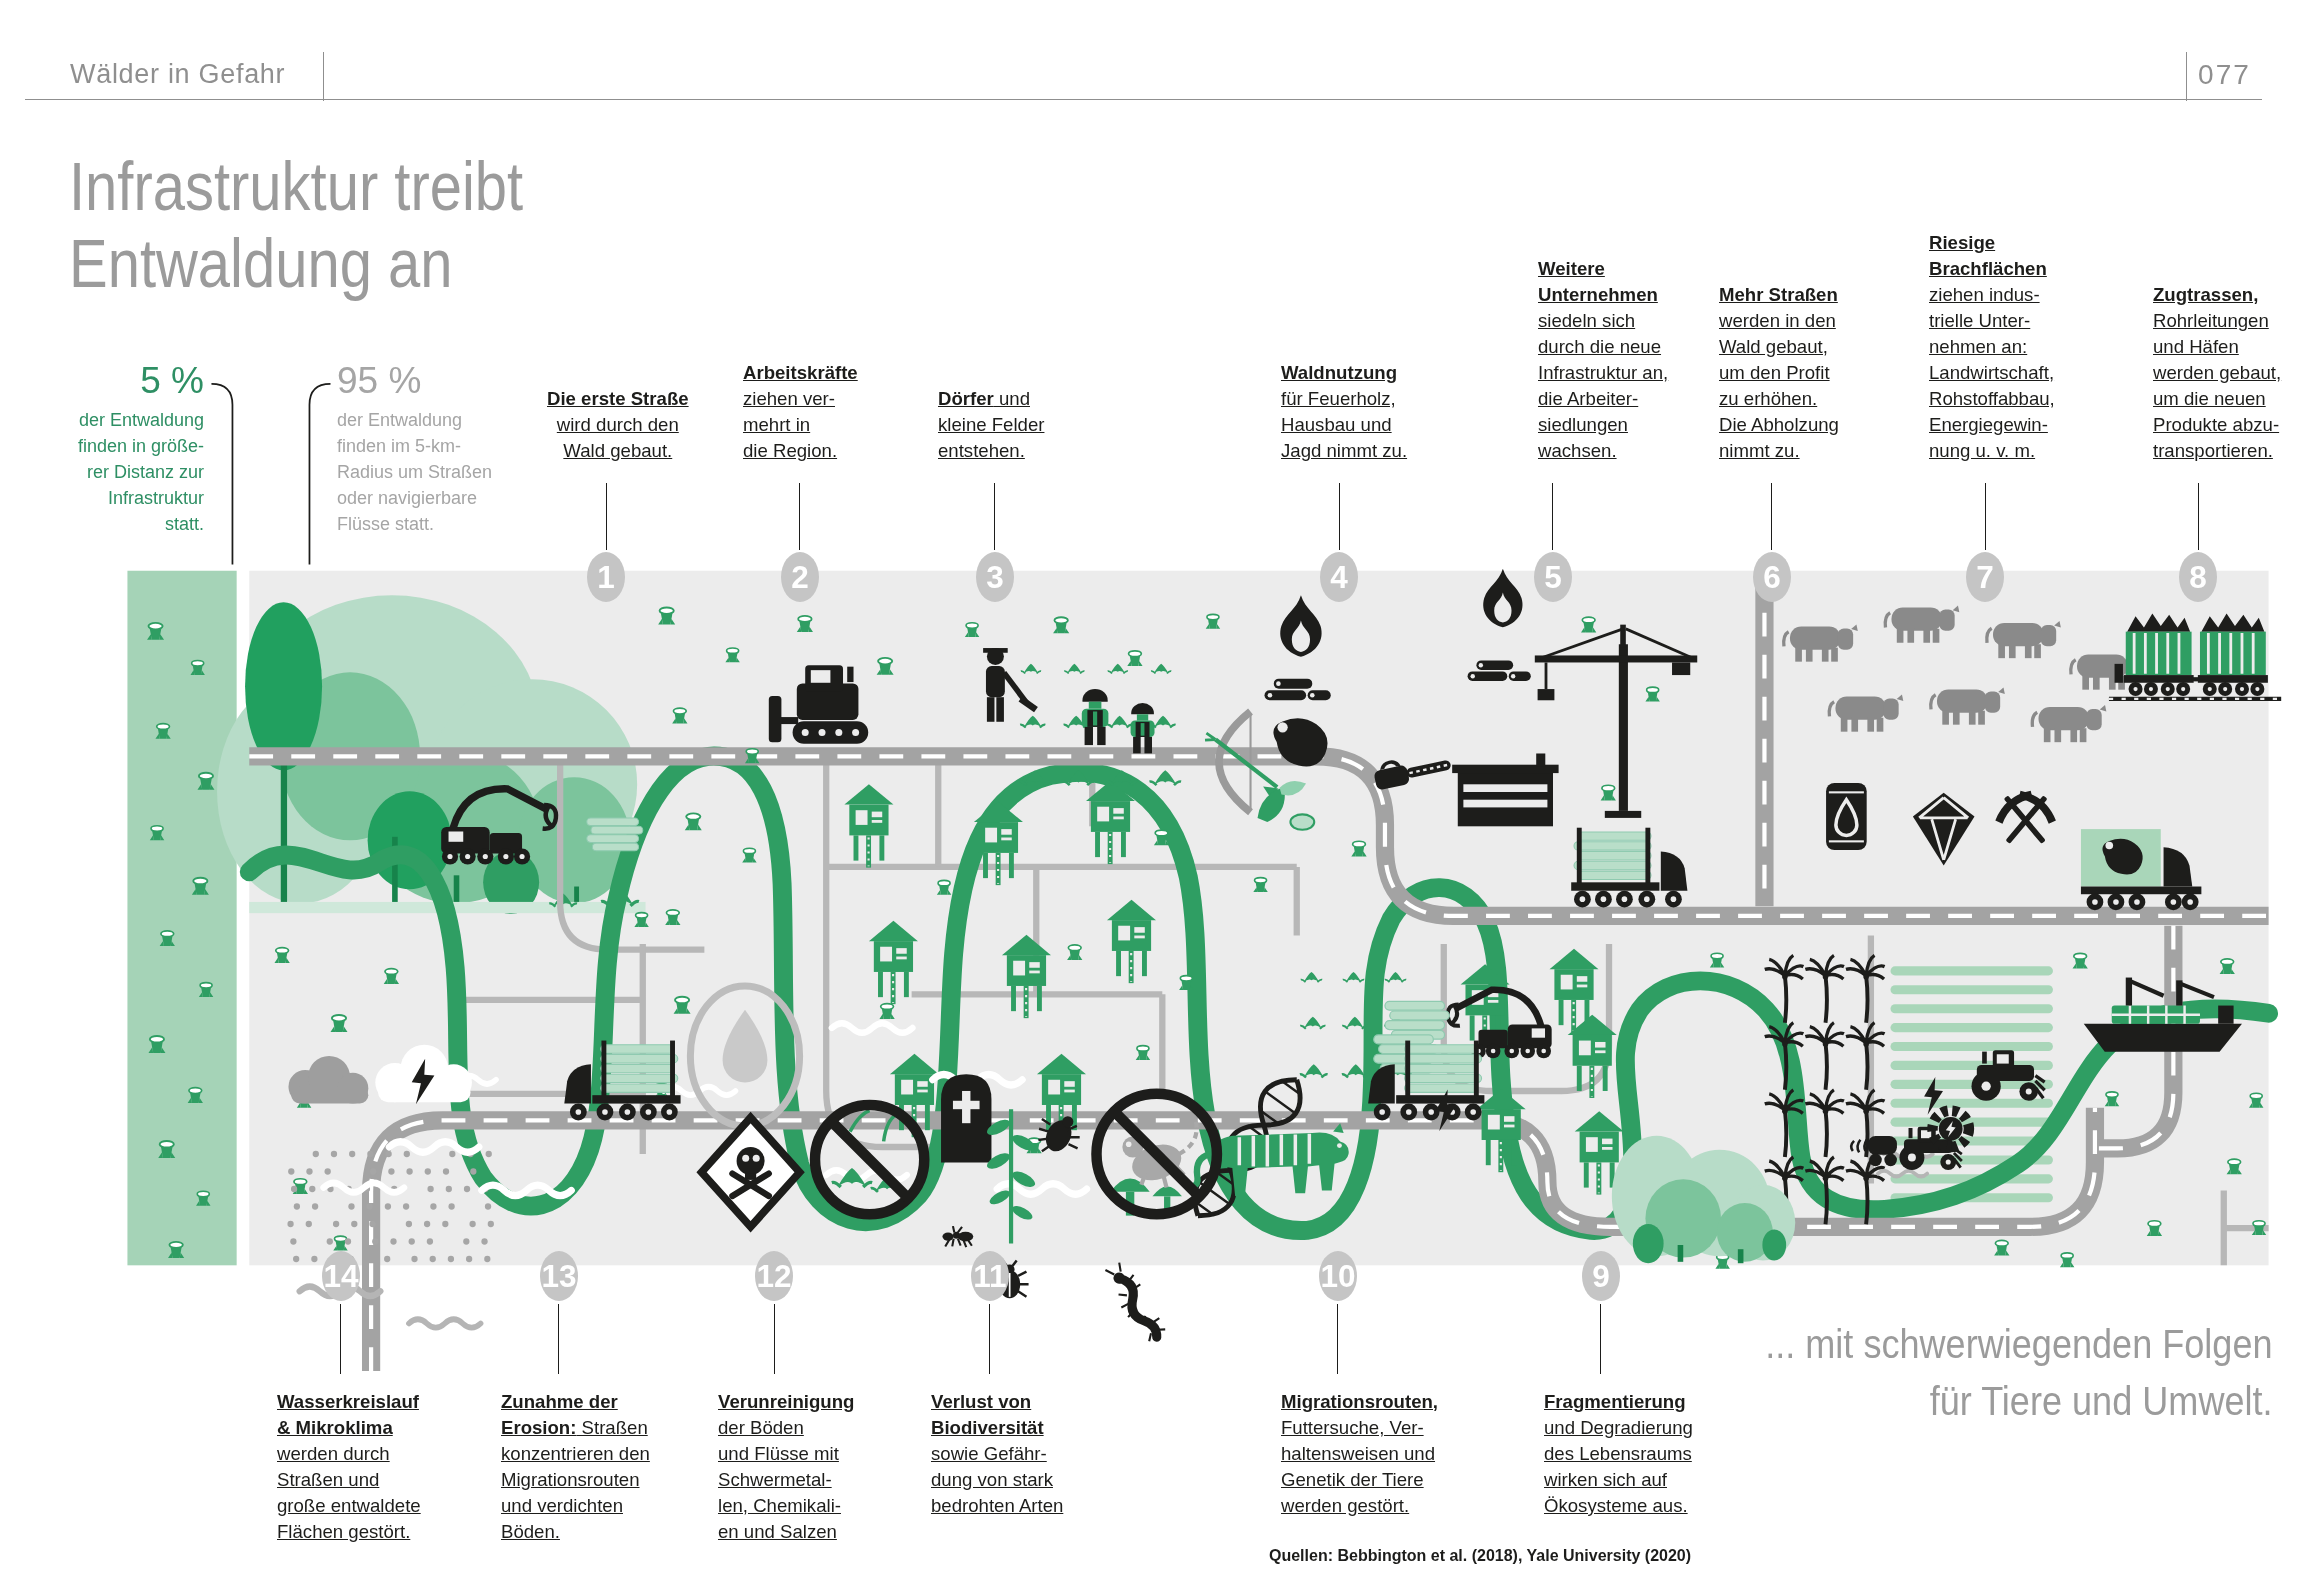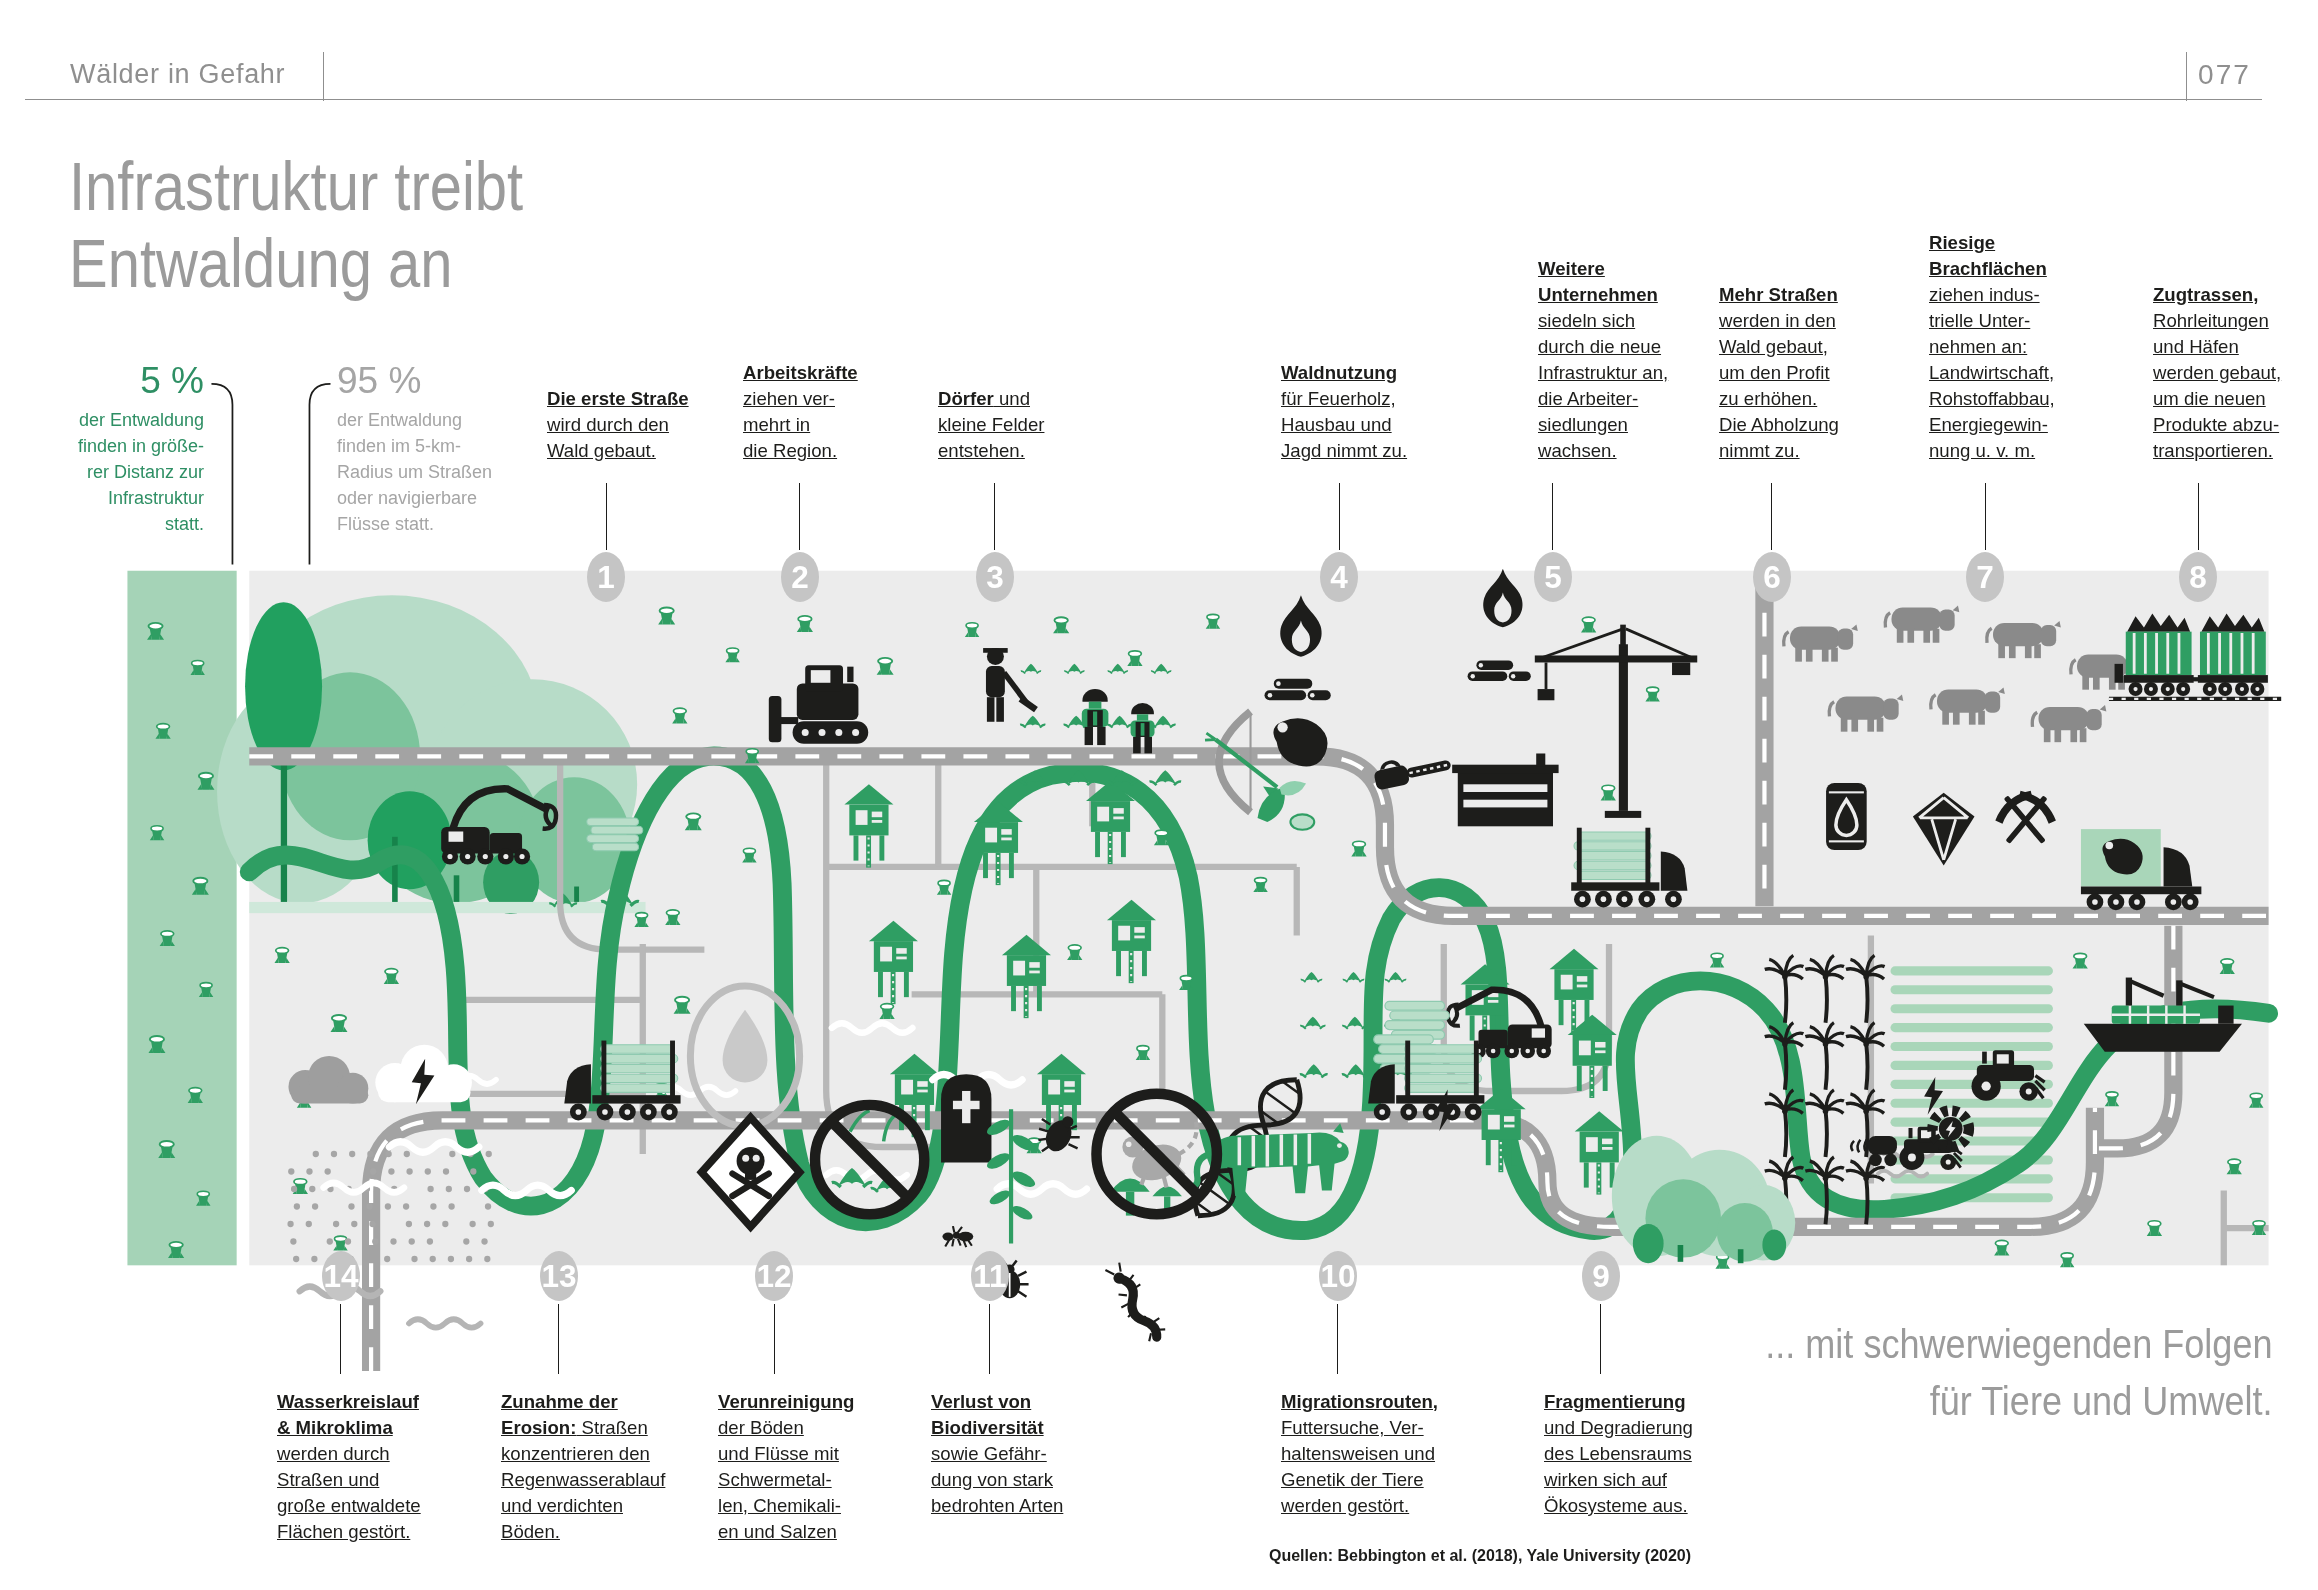--- a/index.html
+++ b/index.html
@@ -786,21 +786,21 @@
   <div>
       <div><span>der Entwaldung</span></div>
       <div><span>finden im 5-km-</span></div>
       <div><span>Radius um Straßen</span></div>
       <div><span>oder navigierbare</span></div>
       <div><span>Flüsse statt.</span></div>
     </div>
 </div>
 
 <div id="steps-root">
-    <div class="abs note" style="left: 547px; bottom: 1127px;">
+    <div class="abs note" style="left: 547px; bottom: 1127px; text-align: center;">
       <div><b>Die erste Straße</b></div>
       <div><span>wird durch den</span></div>
       <div><span>Wald gebaut.</span></div>
     </div>
     <div class="abs conn" style="left: 606px; top: 483px; height: 67px;"></div>
     <div class="abs badge" style="left: 587px; top: 552px;">1</div>
     <div class="abs note" style="left: 743px; bottom: 1127px;">
       <div><b>Arbeitskräfte</b></div>
       <div><span>ziehen ver-</span></div>
       <div><span>mehrt in</span></div>
@@ -877,21 +877,21 @@
       <div><span>Straßen und</span></div>
       <div><span>große entwaldete</span></div>
       <div><span>Flächen gestört.</span></div>
     </div>
     <div class="abs conn" style="left: 340px; top: 1304px; height: 70px;"></div>
     <div class="abs badge" style="left: 322px; top: 1251px;">14</div>
     <div class="abs note" style="left: 501px; top: 1389px;">
       <div><b>Zunahme der</b></div>
       <div><b>Erosion:</b><span> Straßen</span></div>
       <div><span>konzentrieren den</span></div>
-      <div><span>Regenwasserablauf</span></div>
+      <div><span>Migrationsrouten</span></div>
       <div><span>und verdichten</span></div>
       <div><span>Böden.</span></div>
     </div>
     <div class="abs conn" style="left: 558px; top: 1304px; height: 70px;"></div>
     <div class="abs badge" style="left: 540px; top: 1251px;">13</div>
     <div class="abs note" style="left: 718px; top: 1389px;">
       <div><b>Verunreinigung</b></div>
       <div><span>der Böden</span></div>
       <div><span>und Flüsse mit</span></div>
       <div><span>Schwermetal-</span></div>

